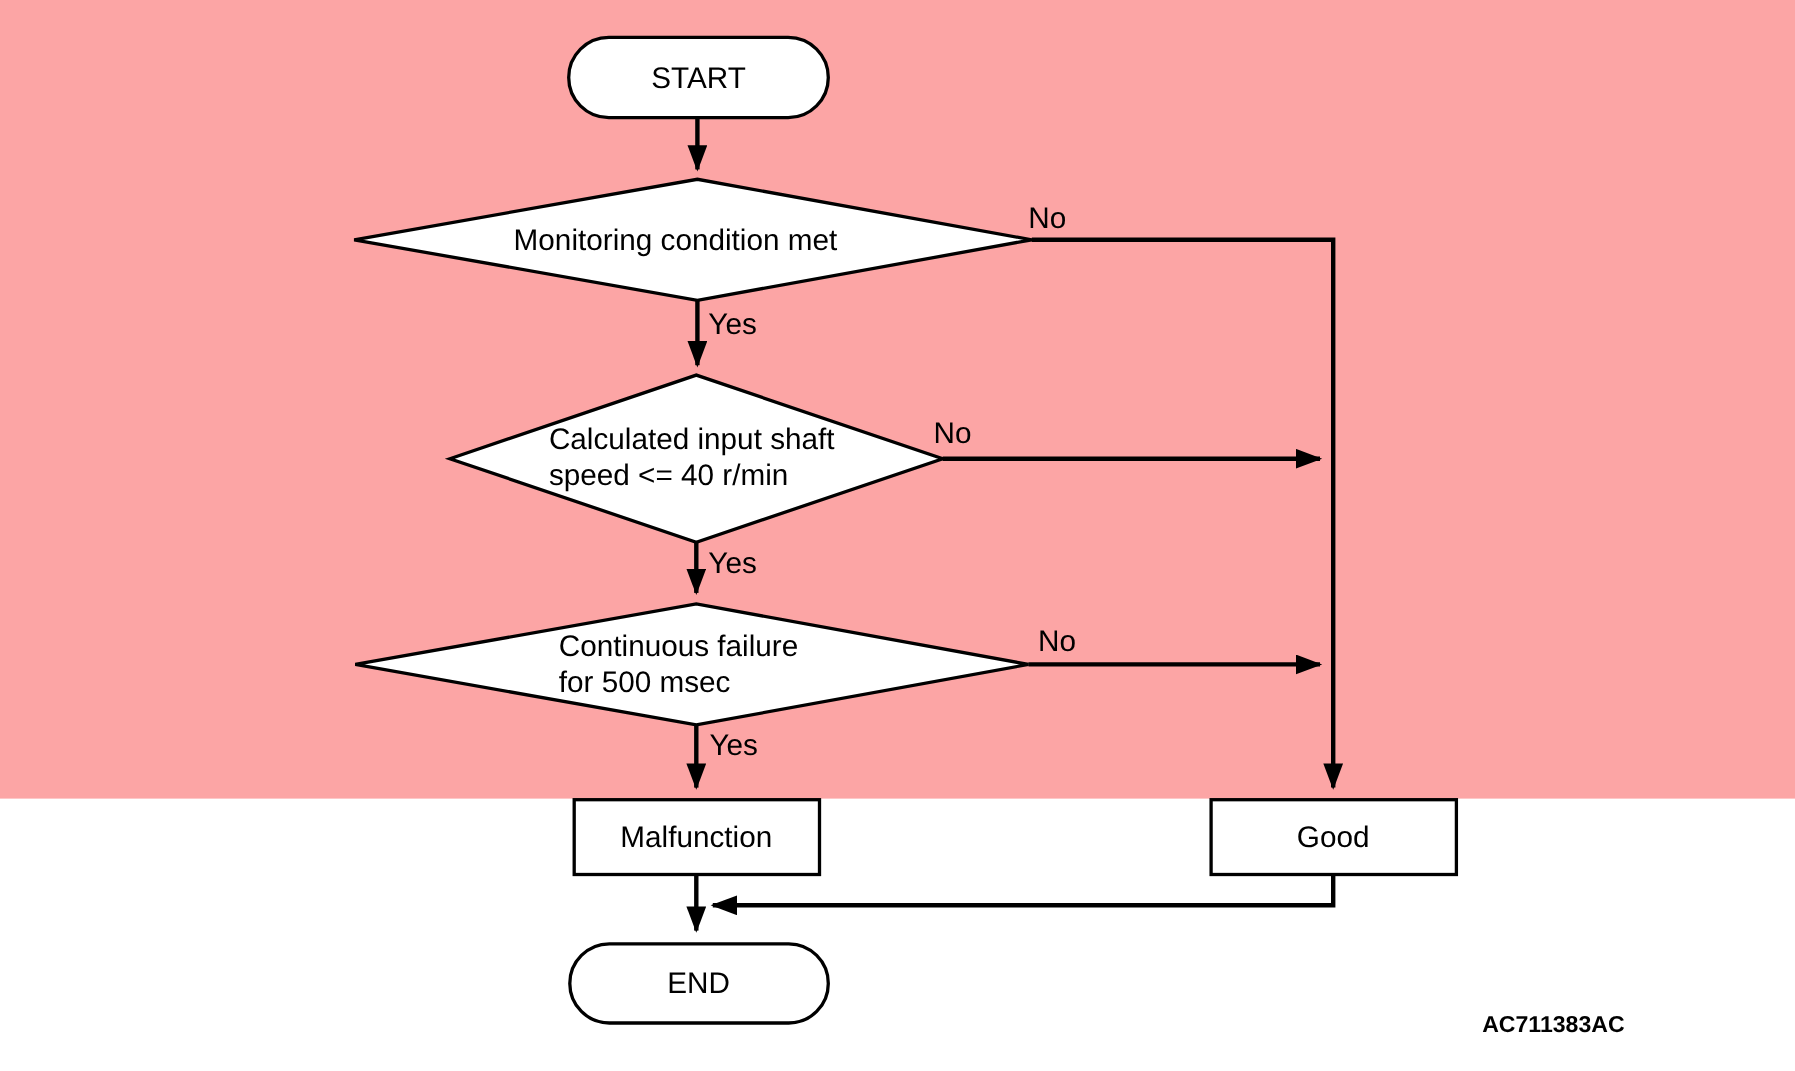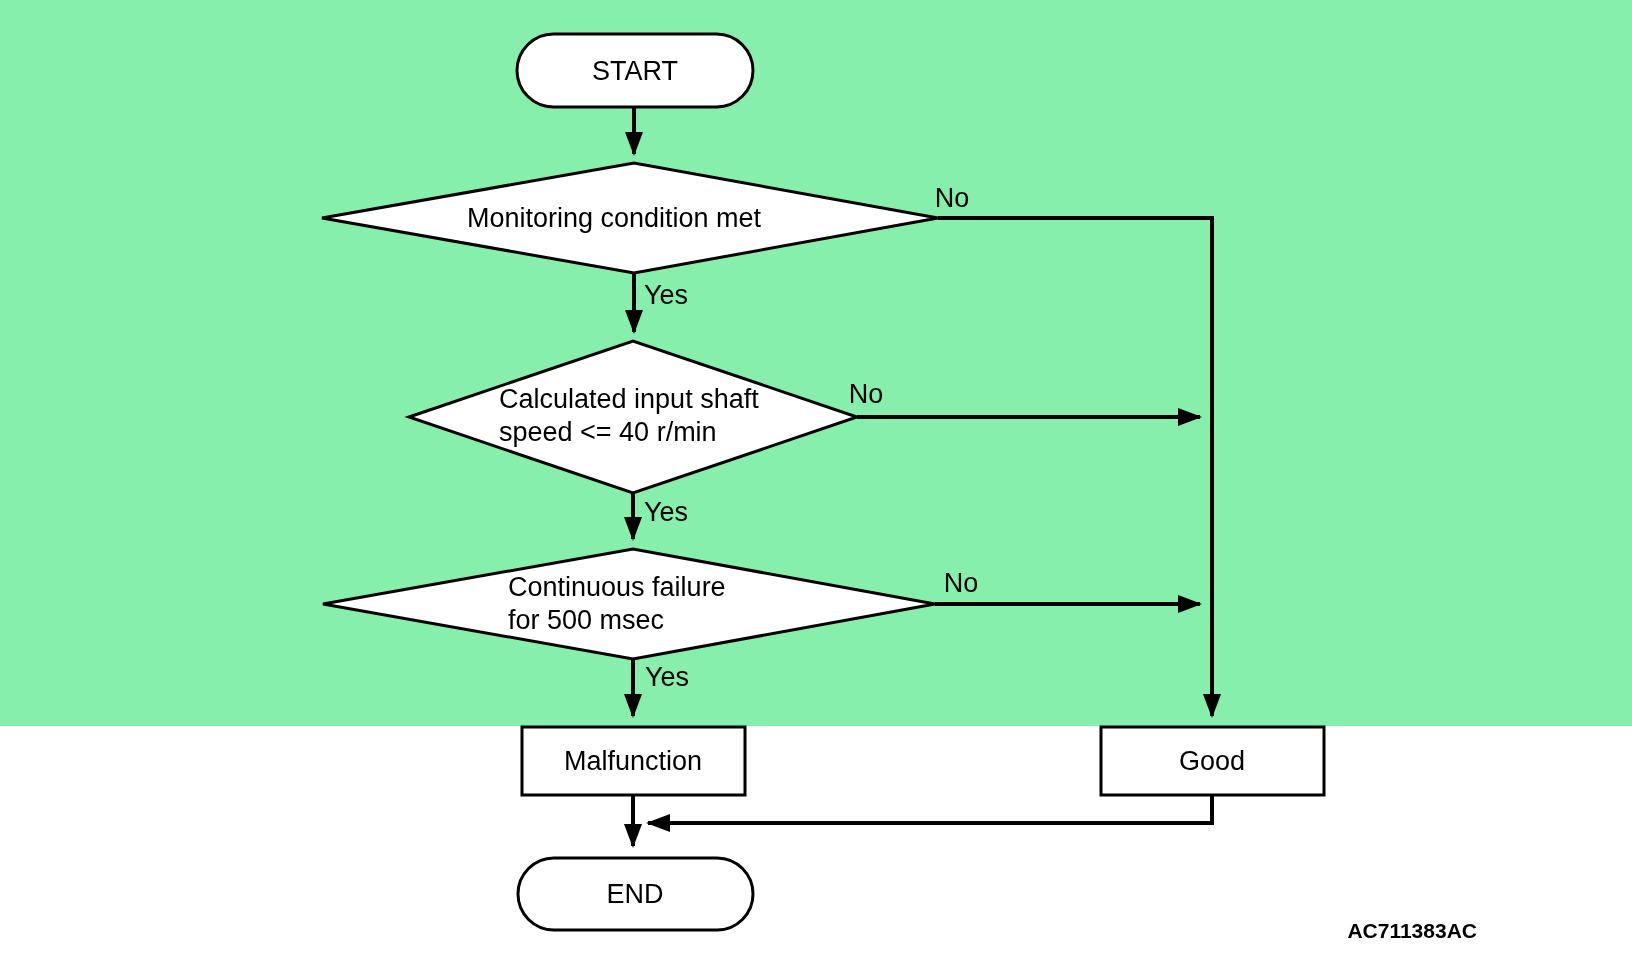--- a/index.html
+++ b/index.html
@@ -8,21 +8,21 @@
     background: #ffffff;
     width: 1632px;
     height: 974px;
     overflow: hidden;
     font-family: "Liberation Sans", sans-serif;
   }
   .canvas-wrap {
     position: relative;
     width: 1632px;
     height: 726px;
-    background: #86efac;
+    background: #fca5a5;
   }
   svg { display: block; }
   .shape {
     fill: #ffffff;
     stroke: #000000;
     stroke-width: 3;
   }
   .edge {
     fill: none;
     stroke: #000000;

